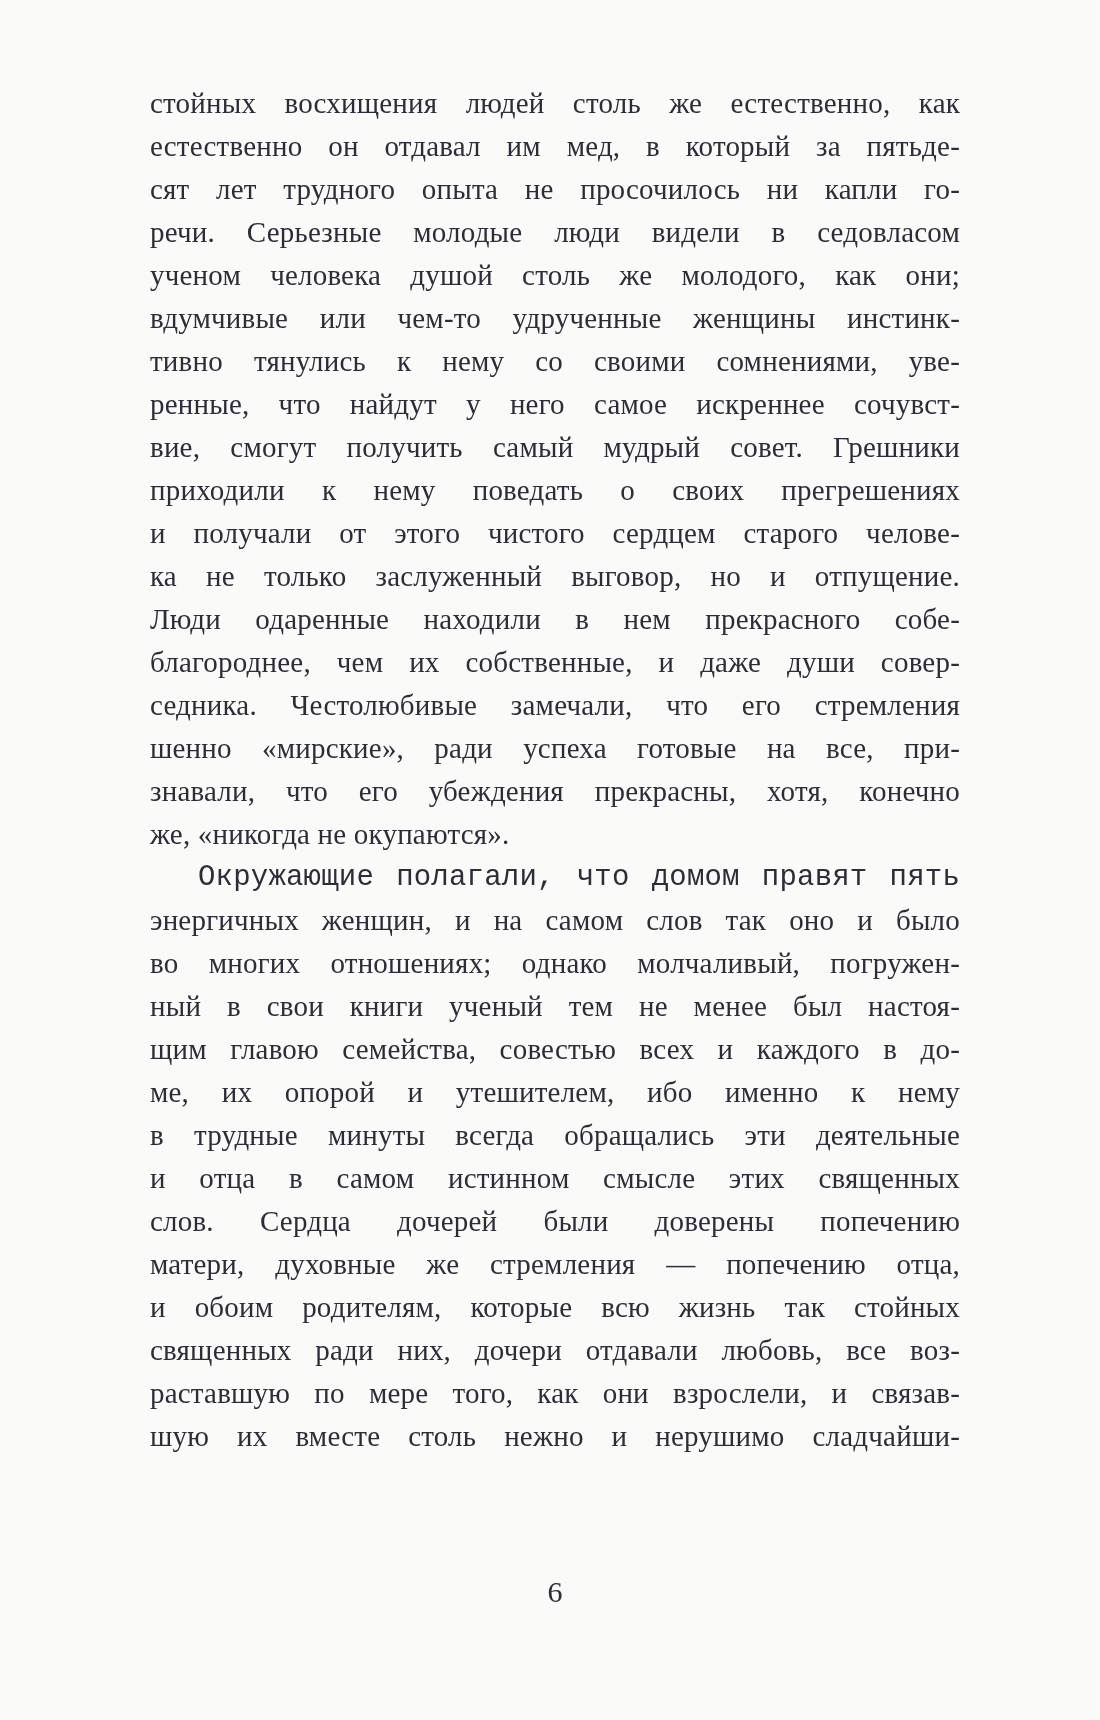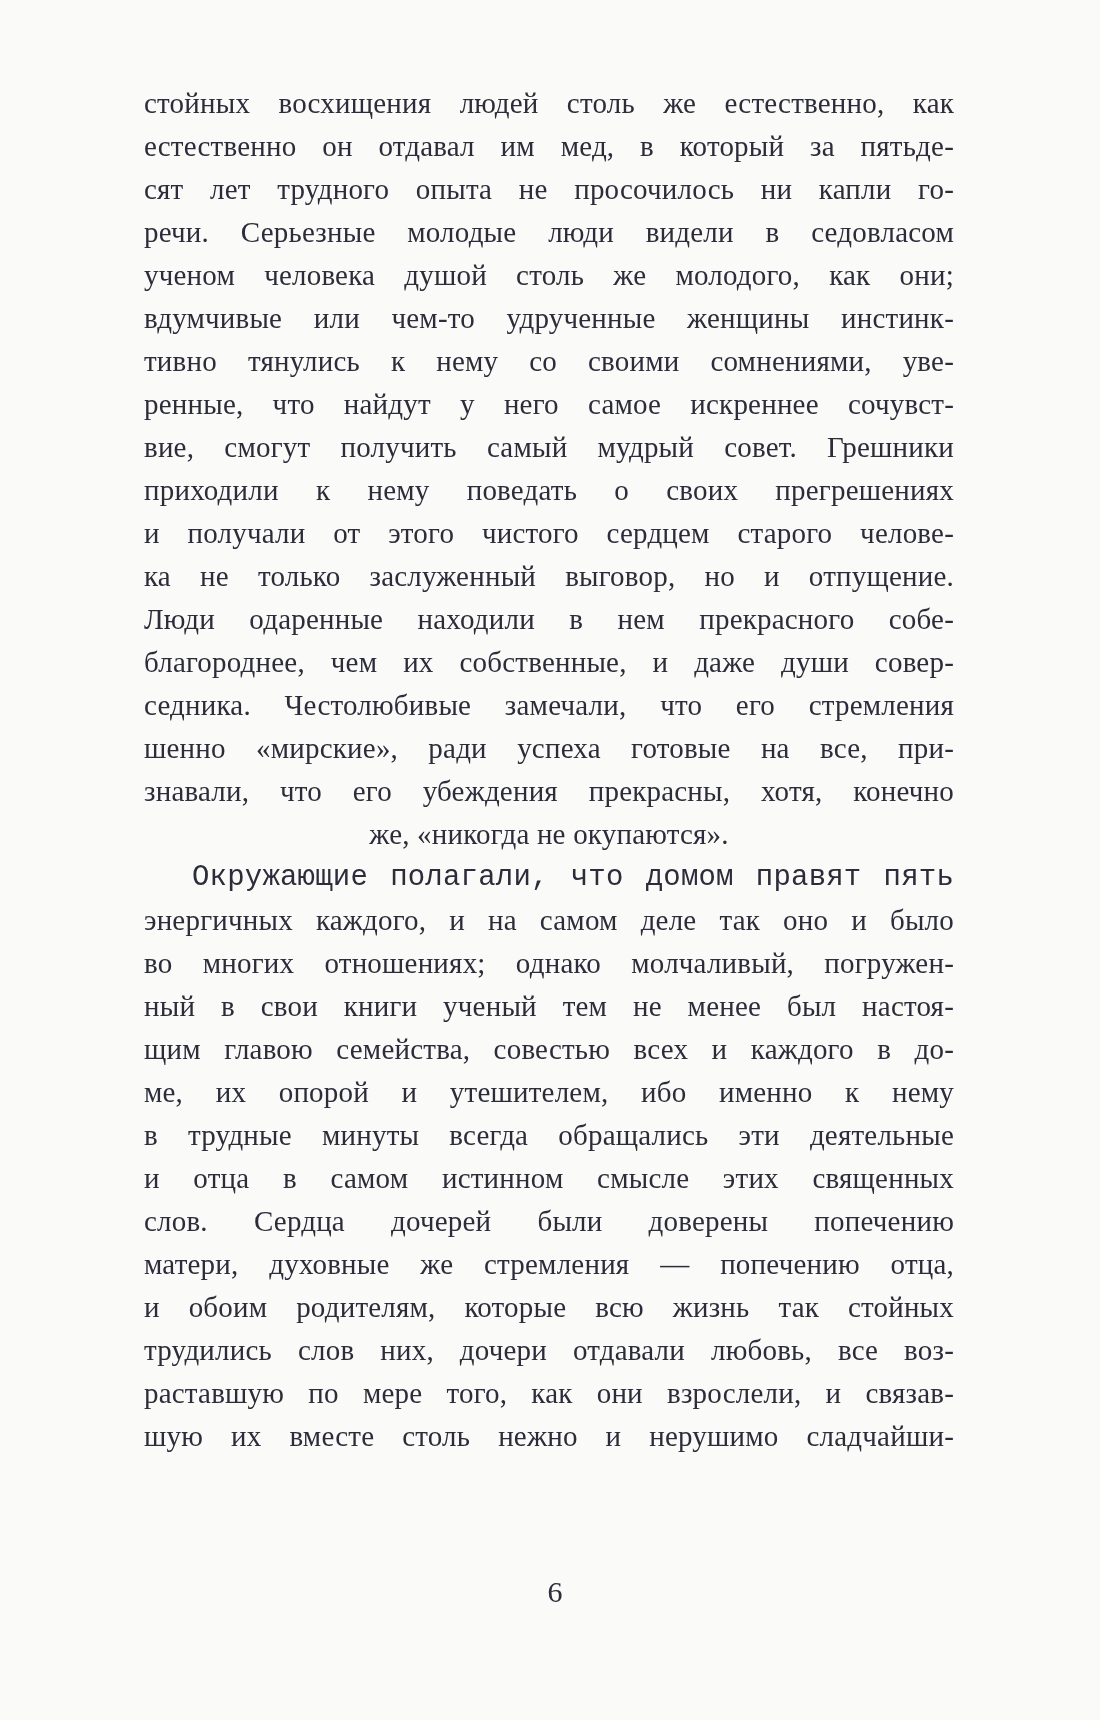--- a/index.html
+++ b/index.html
@@ -15,34 +15,34 @@
     overflow: hidden;
   }
   .page {
     position: absolute;
     left: 0; top: 0;
     width: 1100px;
     height: 1720px;
   }
   .text-block {
     position: absolute;
-    left: 144px;
+    left: 150px;
     top: 82px;
     width: 810px;
     font-size: 29px;
     line-height: 43px;
     color: var(--ink, #2c2c3a);
     letter-spacing: 0.2px;
   }
   .para {
     margin: 0;
     padding: 0;
   }
   .line {
-    text-align: center;
+    text-align: left;
   }
   .line.just {
     text-align: justify;
     text-align-last: justify;
   }
   .line.first-indent {
     text-indent: 48px;
     font-family: Liberation Mono, monospace;
   }
   .page-number {
@@ -76,29 +76,29 @@
         <div class="line just">ка не только заслуженный выговор, но и отпущение.</div>
         <div class="line just">Люди одаренные находили в нем прекрасного собе-</div>
         <div class="line just">благороднее, чем их собственные, и даже души совер-</div>
         <div class="line just">седника. Честолюбивые замечали, что его стремления</div>
         <div class="line just">шенно «мирские», ради успеха готовые на все, при-</div>
         <div class="line just">знавали, что его убеждения прекрасны, хотя, конечно</div>
         <div class="line">же, «никогда не окупаются».</div>
       </div>
       <div class="para">
         <div class="line just first-indent">Окружающие полагали, что домом правят пять</div>
-        <div class="line just">энергичных каждого, и на самом деле так оно и было</div>
+        <div class="line just">энергичных женщин, и на самом слов так оно и было</div>
         <div class="line just">во многих отношениях; однако молчаливый, погружен-</div>
         <div class="line just">ный в свои книги ученый тем не менее был настоя-</div>
         <div class="line just">щим главою семейства, совестью всех и каждого в до-</div>
         <div class="line just">ме, их опорой и утешителем, ибо именно к нему</div>
         <div class="line just">в трудные минуты всегда обращались эти деятельные</div>
         <div class="line just">и отца в самом истинном смысле этих священных</div>
         <div class="line just">слов. Сердца дочерей были доверены попечению</div>
         <div class="line just">матери, духовные же стремления — попечению отца,</div>
         <div class="line just">и обоим родителям, которые всю жизнь так стойных</div>
-        <div class="line just">трудились слов них, дочери отдавали любовь, все воз-</div>
+        <div class="line just">священных ради них, дочери отдавали любовь, все воз-</div>
         <div class="line just">раставшую по мере того, как они взрослели, и связав-</div>
         <div class="line just">шую их вместе столь нежно и нерушимо сладчайши-</div>
       </div>
     </div>
   <div class="page-number">6</div>
 </div>
 
 </body></html>

